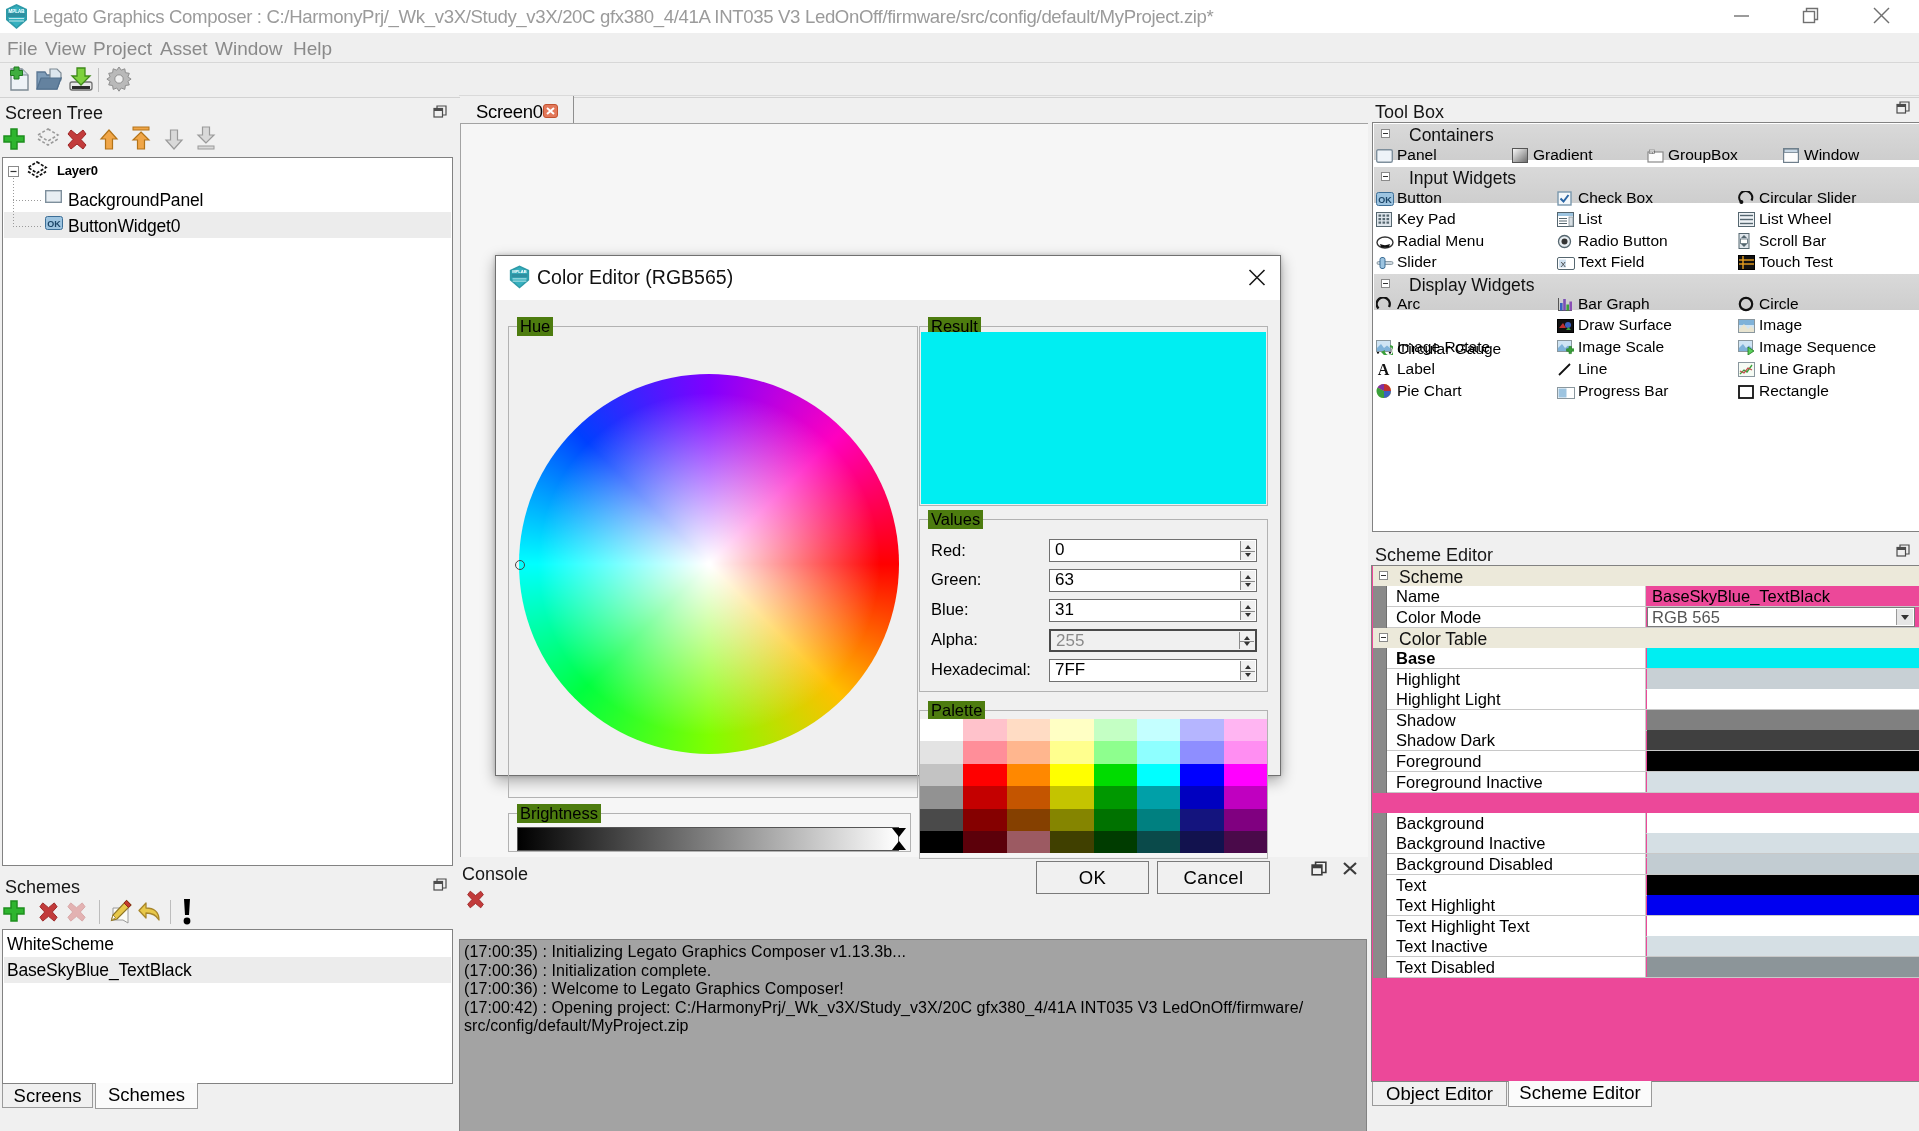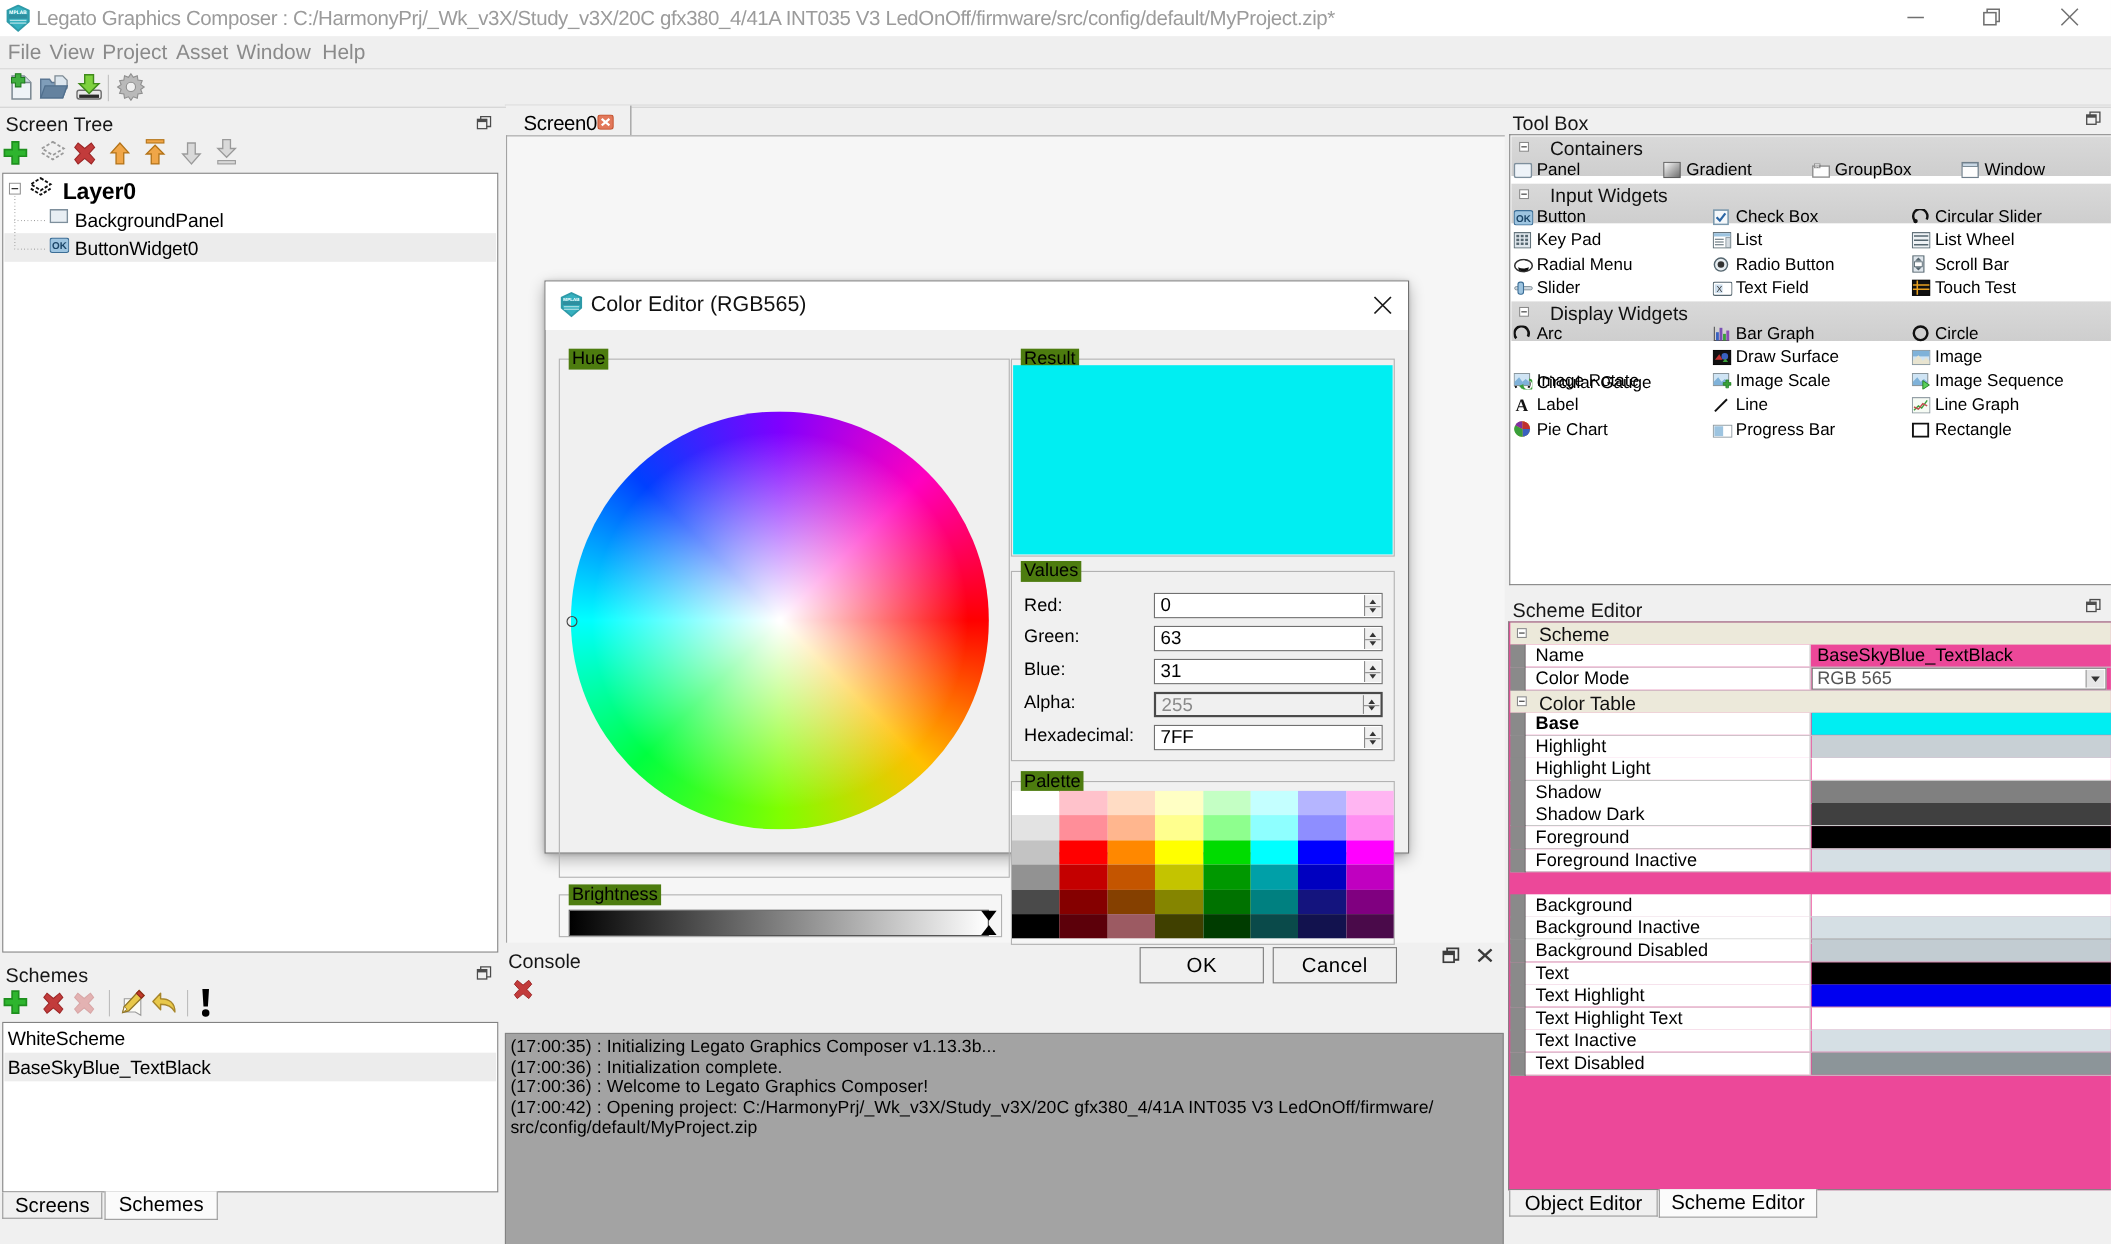--- a/index.html
+++ b/index.html
@@ -140,21 +140,21 @@
 </svg>
 <svg class="abs" style="left:164px;top:128px" width="20" height="23" viewBox="0 0 20 23">
   <path d="M10 21 L2 12 H6.5 V2 H13.5 V12 H18 Z" fill="#d9d9d9" stroke="#9a9a9a" stroke-width="1.2"></path>
 </svg>
 <svg class="abs" style="left:196px;top:126px" width="20" height="25" viewBox="0 0 20 25">
   <path d="M10 17 L2 9 H6.5 V1 H13.5 V9 H18 Z" fill="#d9d9d9" stroke="#9a9a9a" stroke-width="1.2"></path>
   <rect x="2" y="20" width="16" height="3" fill="#d9d9d9" stroke="#9a9a9a" stroke-width="1"></rect>
 </svg>
 <div class="abs whitebox" id="screentree-box">
   <div class="treerow" style="top:2px">
-    <span style="position:absolute;left:53px;font-weight:bold;top:3px;font-size:21px">Layer0</span>
+    <span style="position:absolute;left:53px;font-weight:bold;top:3px;font-size:13px">Layer0</span>
   </div>
   <div class="treerow" style="top:28px">
       <span style="position:absolute;left:64px;top:4px">BackgroundPanel</span>
     </div>
   <div class="treerow selrow" style="top:54px">
       <span style="position:absolute;left:64px;top:4px">ButtonWidget0</span>
     </div>
 </div>
 
 <svg class="abs" style="left:8px;top:166px" width="11" height="11" viewBox="0 0 11 11">

